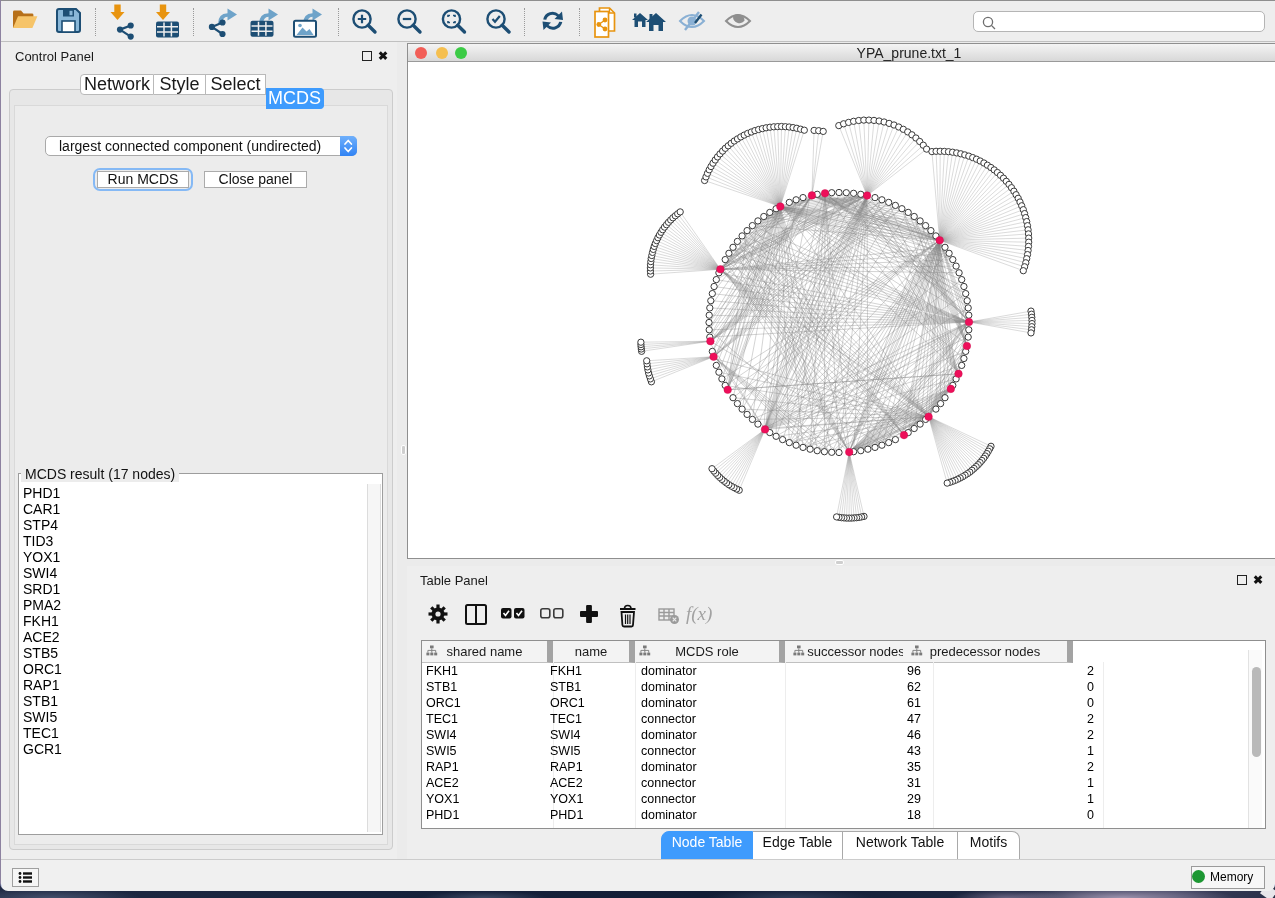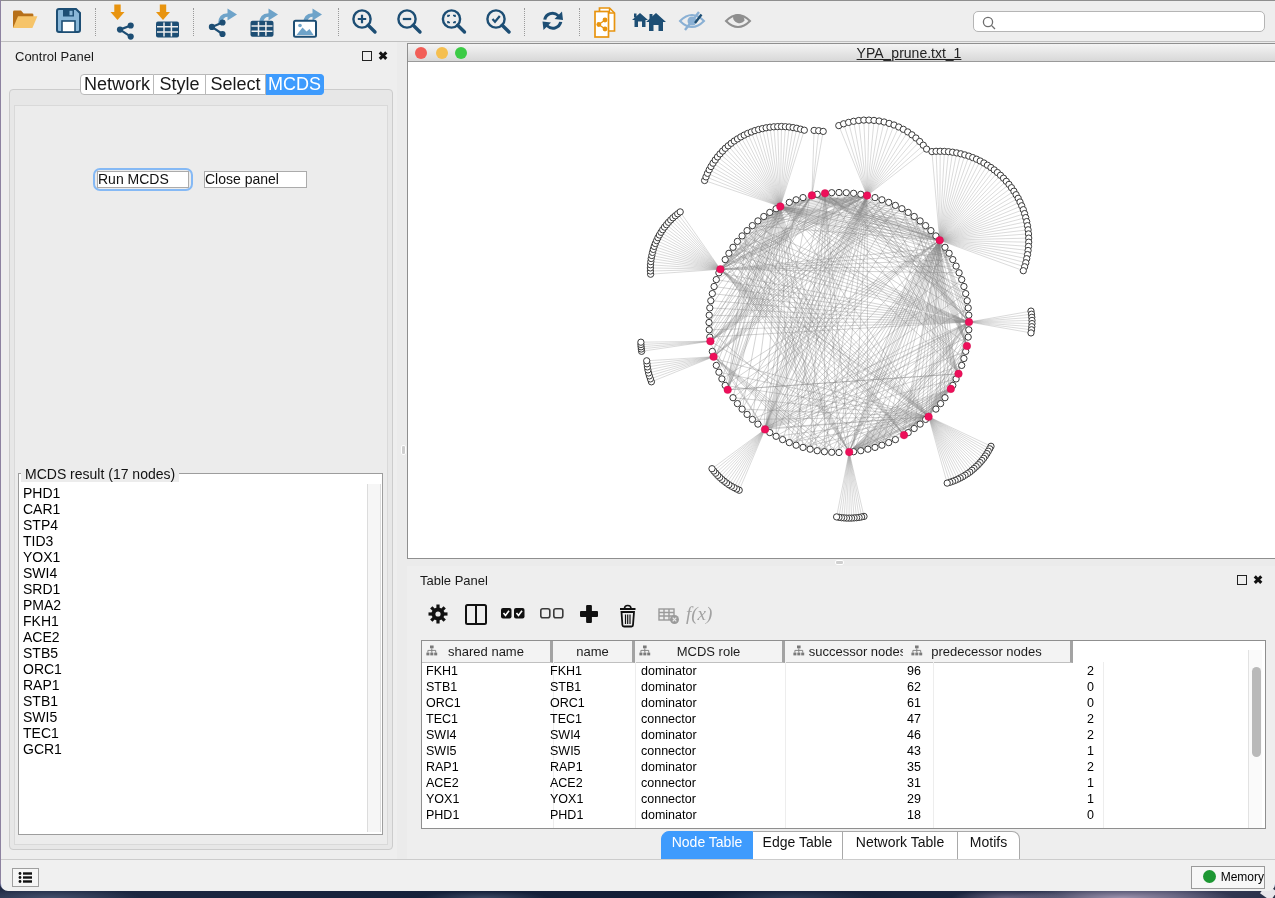--- a/index.html
+++ b/index.html
@@ -35,74 +35,74 @@
 .tab.first { border-left:1px solid #b9b9b9; border-radius:4px 0 0 4px; }
 .tab.last { border-radius:0 4px 4px 0; }
 .tab.sel { background:#3e9bfd; border-color:#3e9bfd; color:#ffffff; }
 #optlabel { position:absolute; left:0; top:71px; width:396px; text-align:center; font-size:14px; color:#111; }
 #dropdown { position:absolute; left:44px; top:94px; width:312px; height:20px;
   background:#ffffff; border:1px solid #a9a9a9; border-radius:5px; font-size:14px;
   line-height:18px; color:#111; padding-left:13px; }
 #ddbtn { position:absolute; right:-1px; top:-1px; width:17px; height:20px;
   border-radius:0 5px 5px 0; background:linear-gradient(#6fb0fc, #3183f4); }
 .btn { position:absolute; height:17px; background:#ffffff; border:1px solid #ababab;
-  border-radius:0; font-size:14px; color:#111; text-align:left; line-height:15px; }
+  border-radius:0; font-size:14px; color:#111; text-align:center; line-height:15px; }
 #runring { position:absolute; left:92px; top:126px; width:100px; height:23px;
   border:2.5px solid #85b9f5; border-radius:7px; }
 #runbtn { left:96px; top:129px; width:92px; }
 #closebtn { left:203px; top:129px; width:103px; }
 #groupbox { position:absolute; left:17px; top:431px; width:365px; height:362px;
   border:1px solid #9d9d9d; background:#ffffff; }
 #grouptitle { position:absolute; left:20px; top:424px; font-size:14px; color:#111;
   background:#ececec; padding:0 4px; }
 #mcdslist { position:absolute; left:4px; top:11px; font-size:14px; color:#000; line-height:16px; }
 #mcdssb { position:absolute; left:348px; top:10px; width:14px; height:348px;
   background:#f6f6f6; border-left:1px solid #dcdcdc; border-right:1px solid #dcdcdc; }
 #vsplit { position:absolute; left:396px; top:42px; width:10px; height:817px; background:#ebebeb; }
 #vsplit-handle { position:absolute; left:4px; top:403px; width:5px; height:10px;
   background:#cfcfcf; border:1px solid #ffffff; border-radius:2px; }
 #netwin-border { position:absolute; left:406px; top:42px; width:869px; height:524px; background:#ebebeb; }
 #netwin { position:absolute; left:406px; top:43px; width:869px; height:516px;
   border:1px solid #8f8f8f; background:#ffffff; }
 #nettitle { position:absolute; left:0; top:0; width:867px; height:18px;
   background:linear-gradient(#f4f4f4, #d8d8d8); border-bottom:1px solid #9a9a9a; }
 #nettitle-text { position:absolute; left:341px; top:0; width:320px; height:18px;
-  font-size:14px; color:#222; text-align:center; line-height:18px;text-decoration:underline; }
+  font-size:14px; color:#222; text-align:center; line-height:18px; }
 .light { position:absolute; top:3px; width:12px; height:12px; border-radius:50%; }
 #netcanvas { position:absolute; left:0; top:19px; width:867px; height:495px; background:#ffffff; }
 #hsplit-handle { position:absolute; left:834px; top:559.5px; width:9px; height:5px;
   background:#cfcfcf; border:1px solid #ffffff; border-radius:2px; }
 #tpanel { position:absolute; left:406px; top:566px; width:869px; height:293px; background:#eeeeee; }
 #tp-title { position:absolute; left:13px; top:7px; font-size:13px; color:#1a1a1a; }
 #tp-toolbar { position:absolute; left:13px; top:33px; width:843px; height:36px;text-align:right; }
 #tbl { position:absolute; left:14px; top:74px; width:845px; height:189px;
   background:#ffffff; border:1px solid #8f8f8f; }
 #thead { position:absolute; left:0; top:0; width:843px; height:22px; }
-.th { position:absolute; top:0; height:22px; border-right:3px solid #a3a3a3;
+.th { position:absolute; top:0; height:22px; border-right:6px solid #a3a3a3;
   border-bottom:1px solid #c0c0c0; font-size:13px; color:#1c1c1c; text-align:center;
   line-height:21px; background:#f3f3f3; }
 .colsep { position:absolute; top:21px; width:0; height:166px; border-left:1px solid #ededed; }
 .trow { position:absolute; font-size:12.5px; color:#000; height:16px; line-height:16px; width:843px; }
 .c1 { position:absolute; left:4px; } .c2 { position:absolute; left:128px; }
 .c3 { position:absolute; left:219px; } .c4 { position:absolute; left:385px; width:114px; text-align:right; }
 .c5 { position:absolute; left:533px; width:139px; text-align:right; }
 #tsb { position:absolute; left:826px; top:9px; width:14px; height:178px; background:#fafafa; border-left:1px solid #e2e2e2; }
 #tsb-thumb { position:absolute; left:2.5px; top:17px; width:9px; height:90px; background:#b9b9b9; border-radius:5px; }
 .btab { height:38px; line-height:21px; font-size:14px; text-align:center;
   background:#ffffff; border:1px solid #a9a9a9; border-left:none; color:#111; }
 .btab.first { border-left:1px solid #a9a9a9; border-radius:8px 0 0 8px; }
 .btab.last { border-radius:0 8px 8px 0; }
 .btab.sel { background:#3e9bfd; border-color:#3e9bfd; color:#fff; }
 #statusbar { position:absolute; left:0px; top:859px; width:1274px; height:32px;
   background:#f0f0f0; border-top:1px solid #cccccc; border-radius:0 0 7px 7px; }
 #listbtn { position:absolute; left:11px; top:8px; width:27px; height:19px;
   background:#f6f6f6; border:1px solid #9f9f9f; }
 #membtn { position:absolute; left:1190px; top:6px; width:74px; height:23px;
   background:#f7f7f7; border:1px solid #9a9a9a; font-size:12px; color:#000;
-  line-height:21px; text-align:right; }
+  line-height:21px; text-align:left; }
 </style>
 </head>
 <body>
 <div id="wall"></div>
 <div style="position:absolute;left:1262px;top:887px;width:13px;height:11px;background:#e8e6ea;transform:rotate(35deg);"></div>
 <div id="app">
   <div id="toolbar">
     <svg width="970" height="42" viewBox="0 0 970 42" style="position:absolute;left:0;top:0">
 <g transform="translate(11,7)">
 <path d="M1 20 V4 Q1 2.6 2.4 2.6 H9 L11.6 5.4 H20 Q21.4 5.4 21.4 6.8 V9" fill="#b77019"></path>
@@ -226,21 +226,29 @@
     <div id="cp-title">Control Panel</div>
     <div class="winbtn-sq" style="left:361px; top:9px;"></div>
     <div class="winbtn-x" style="left:377px; top:7px;">✖</div>
     <div id="cp-content">
         <div id="cp-inner"></div>
       </div>
     <div class="tabrow" style="left:79px;">
       <div class="tab first" style="width:74px;">Network</div>
       <div class="tab" style="width:52px;">Style</div>
       <div class="tab" style="width:60px;">Select</div>
-      <div class="tab sel last" style="width:58px;">MCDS</div>
+      <div class="tab sel last" style="width:58px;margin-top:14px;">MCDS</div>
+    </div>
+    <div id="dropdown">largest connected component (undirected)
+      <div id="ddbtn">
+        <svg width="17" height="20" viewBox="0 0 17 20">
+          <path d="M5 8 L8.2 4.5 L11.4 8" fill="none" stroke="#fff" stroke-width="1.7" stroke-linecap="round" stroke-linejoin="round"></path>
+          <path d="M5 12 L8.2 15.5 L11.4 12" fill="none" stroke="#fff" stroke-width="1.7" stroke-linecap="round" stroke-linejoin="round"></path>
+        </svg>
+      </div>
     </div>
     <div id="runring"></div>
     <div class="btn" id="runbtn">Run MCDS</div>
     <div class="btn" id="closebtn">Close panel</div>
     <div id="groupbox">
       <div id="mcdslist">PHD1<br>CAR1<br>STP4<br>TID3<br>YOX1<br>SWI4<br>SRD1<br>PMA2<br>FKH1<br>ACE2<br>STB5<br>ORC1<br>RAP1<br>STB1<br>SWI5<br>TEC1<br>GCR1</div>
       <div id="mcdssb"></div>
     </div>
     <div id="grouptitle">MCDS result (17 nodes)</div>
   </div>

